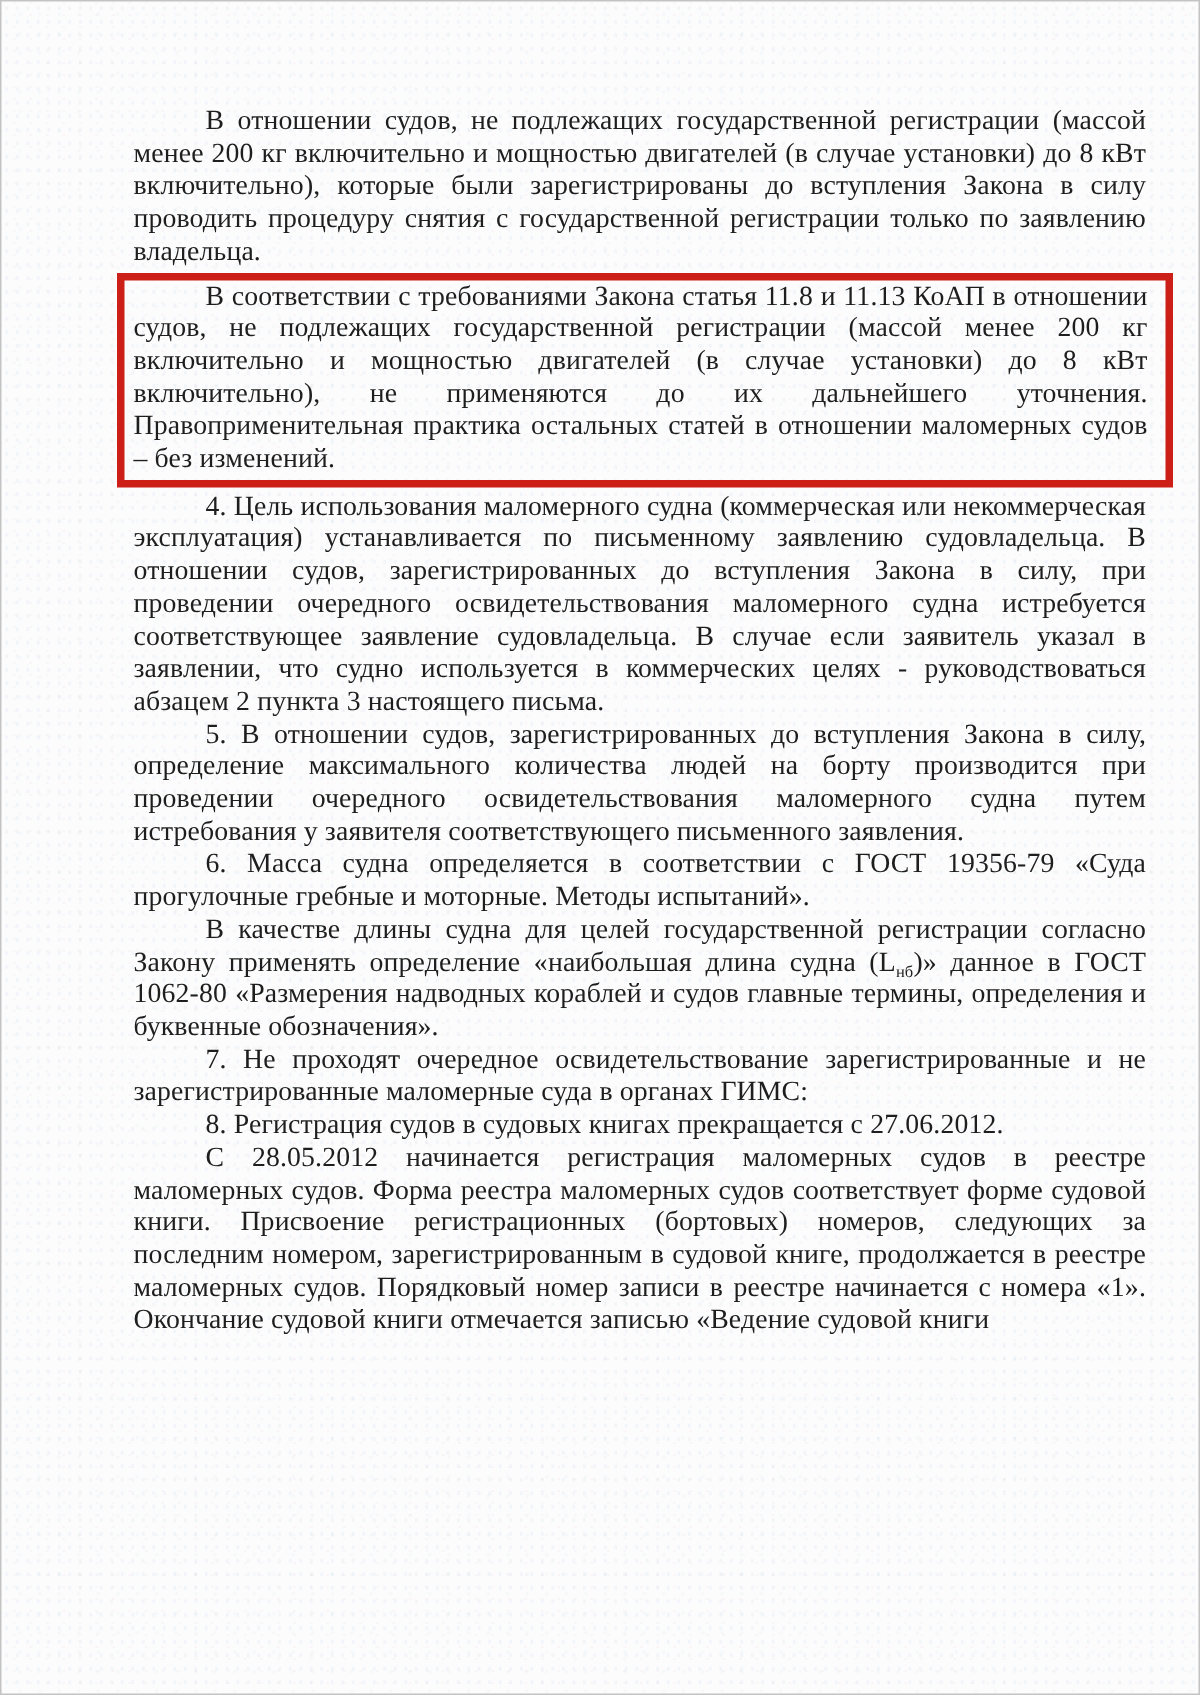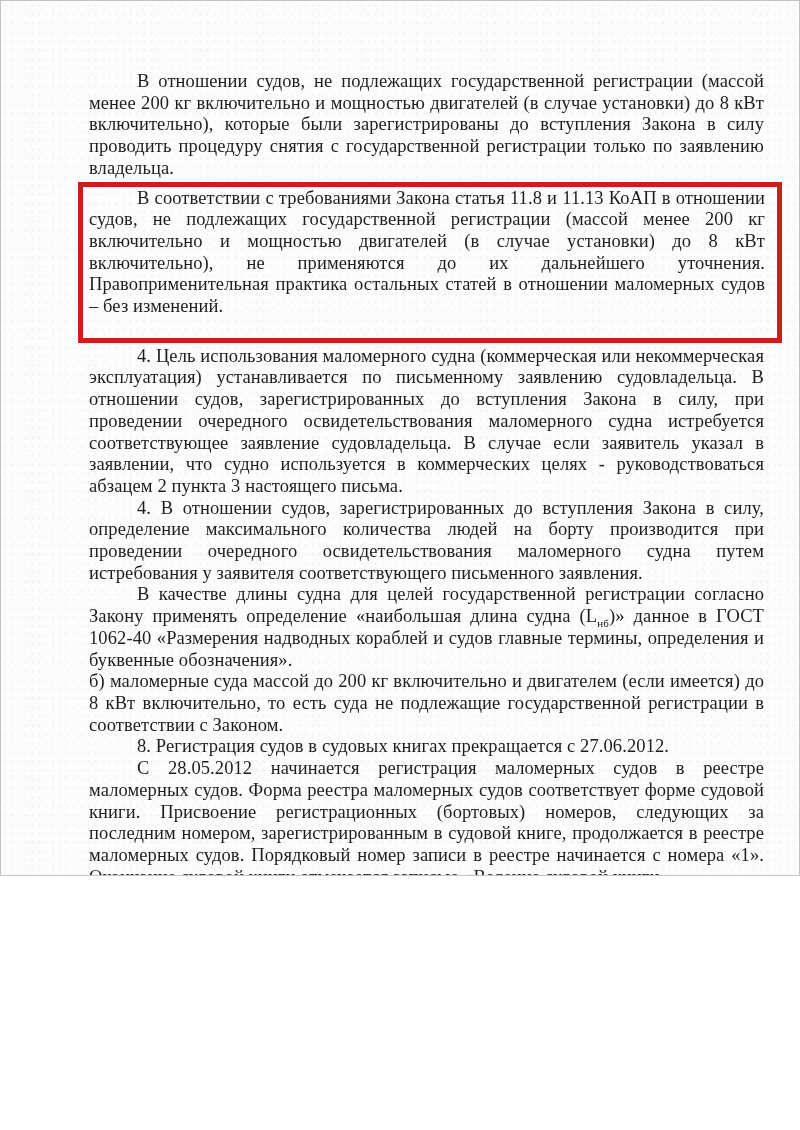--- a/index.html
+++ b/index.html
@@ -7,21 +7,21 @@
     width: 800px;
     height: 1130px;
     overflow: hidden;
     background: #ffffff;
     font-family: "Liberation Serif", "DejaVu Serif", serif;
   }
   .scan-page {
     position: relative;
     box-sizing: border-box;
     width: 800px;
-    height: 876px;
+    height: 1130px;
     border: 1px solid #c3c3c3;
     background-color: #fcfcfd;
     
     background-image:
       radial-gradient(rgba(110,150,190,0.07) 1px, transparent 1.2px),
       radial-gradient(rgba(215,140,150,0.06) 1px, transparent 1.2px),
       radial-gradient(rgba(120,170,160,0.05) 1px, transparent 1.2px);
     background-size: 7px 9px, 11px 8px, 13px 13px;
     background-position: 0 0, 3px 5px, 6px 2px;
     overflow: hidden;
@@ -37,35 +37,36 @@
     letter-spacing: 0.1px;
   }
   p.para {
     margin: 0;
     text-align: justify;
   }
   p.para.indent { text-indent: 48px; }
   p.para.highlight {
     border: 5px solid #cb1f17;
     margin: 2px -18px 3px -11px;
-    padding: 1px 12px 20px 6px;
+    padding: 1px 12px 2px 6px;
   }
   p.para sub {
     font-size: 11px;
     line-height: 0;
     margin-top: 33px;
   }
 </style>
 </head>
 <body>
 
 <div class="scan-page">
   <div class="text-block">
       <p class="para indent">В отношении судов, не подлежащих государственной регистрации (массой менее 200 кг включительно и мощностью двигателей (в случае установки) до 8 кВт включительно), которые были зарегистрированы до вступления Закона в силу проводить процедуру снятия с государственной регистрации только по заявлению владельца.</p>
       <p class="para indent highlight">В соответствии с требованиями Закона статья 11.8 и 11.13 КоАП в отношении судов, не подлежащих государственной регистрации (массой менее 200 кг включительно и мощностью двигателей (в случае установки) до 8 кВт включительно), не применяются до их дальнейшего уточнения. Правоприменительная практика остальных статей в отношении маломерных судов – без изменений.</p>
       <p class="para indent">4. Цель использования маломерного судна (коммерческая или некоммерческая эксплуатация) устанавливается по письменному заявлению судовладельца. В отношении судов, зарегистрированных до вступления Закона в силу, при проведении очередного освидетельствования маломерного судна истребуется соответствующее заявление судовладельца. В случае если заявитель указал в заявлении, что судно используется в коммерческих целях - руководствоваться абзацем 2 пункта 3 настоящего письма.</p>
-      <p class="para indent">4. В отношении судов, зарегистрированных до вступления Закона в силу, определение максимального количества людей на борту производится при проведении очередного освидетельствования маломерного судна путем истребования у заявителя соответствующего письменного заявления.</p>
-      <p class="para indent"><span>В качестве длины судна для целей государственной регистрации согласно Закону применять определение «наибольшая длина судна (L</span><sub>нб</sub><span>)» данное в ГОСТ 1062-40 «Размерения надводных кораблей и судов главные термины, определения и буквенные обозначения».</span></p>
-      <p class="para">б) маломерные суда массой до 200 кг включительно и двигателем (если имеется) до 8 кВт включительно, то есть суда не подлежащие государственной регистрации в соответствии с Законом.</p>
+      <p class="para indent">5. В отношении судов, зарегистрированных до вступления Закона в силу, определение максимального количества людей на борту производится при проведении очередного освидетельствования маломерного судна путем истребования у заявителя соответствующего письменного заявления.</p>
+      <p class="para indent">6. Масса судна определяется в соответствии с ГОСТ 19356-79 «Суда прогулочные гребные и моторные. Методы испытаний».</p>
+      <p class="para indent"><span>В качестве длины судна для целей государственной регистрации согласно Закону применять определение «наибольшая длина судна (L</span><sub>нб</sub><span>)» данное в ГОСТ 1062-80 «Размерения надводных кораблей и судов главные термины, определения и буквенные обозначения».</span></p>
+      <p class="para indent">7. Не проходят очередное освидетельствование зарегистрированные и не зарегистрированные маломерные суда в органах ГИМС:</p>
       <p class="para indent">8. Регистрация судов в судовых книгах прекращается с  27.06.2012.</p>
       <p class="para indent">С 28.05.2012 начинается регистрация маломерных судов в реестре маломерных судов. Форма реестра маломерных судов соответствует форме судовой книги. Присвоение  регистрационных (бортовых) номеров, следующих за последним номером, зарегистрированным в судовой книге, продолжается в реестре маломерных судов. Порядковый номер записи в реестре начинается с номера «1». Окончание судовой книги отмечается записью «Ведение судовой книги</p>
     </div>
 </div>
 
 </body></html>

